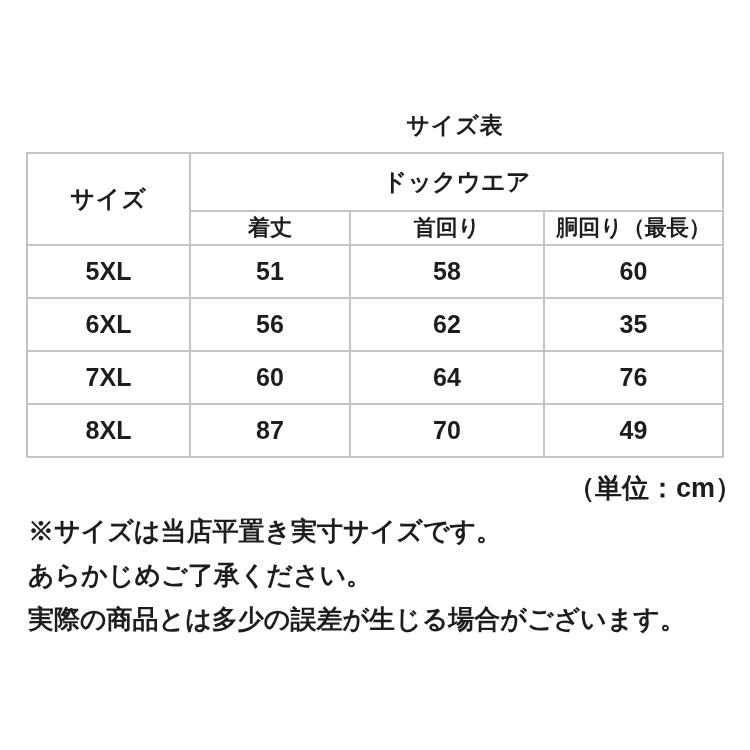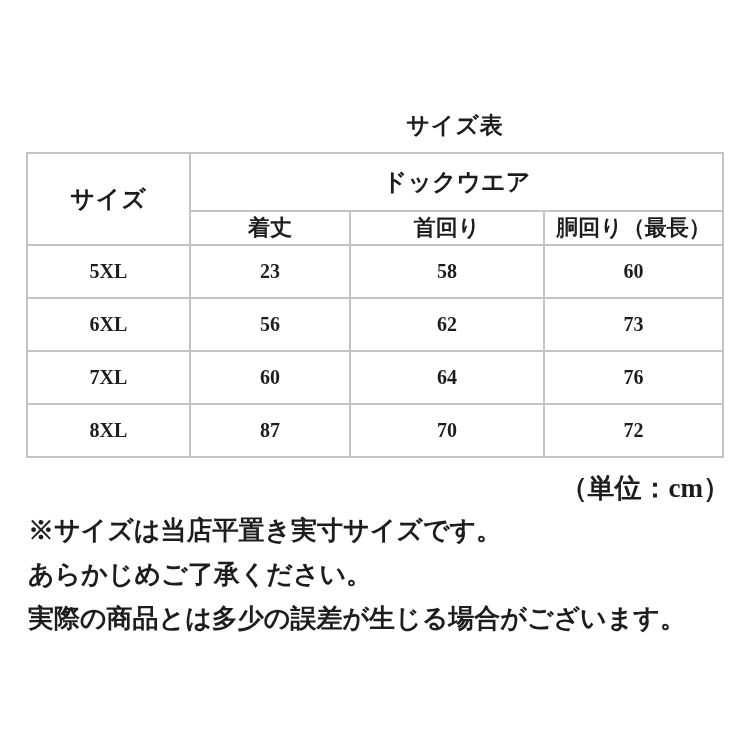--- a/index.html
+++ b/index.html
@@ -12,21 +12,20 @@
     height: 750px;
     font-family: "Liberation Sans", sans-serif;
     color: #1d1d1d;
   }
   .canvas {
     position: relative;
     width: 750px;
     height: 750px;
     background: #ffffff;
     overflow: hidden;
-    font-family: Liberation Serif, serif;
   }
   .page-title {
     position: absolute;
     top: 110px;
     left: 455px;
     transform: translateX(-50%);
     font-size: 23px;
     font-weight: bold;
     letter-spacing: 1px;
     white-space: nowrap;
@@ -48,25 +47,25 @@
     vertical-align: middle;
     background: #ffffff;
   }
   col.c0 { width: 163px; }
   col.c1 { width: 160px; }
   col.c2 { width: 194px; }
   col.c3 { width: 179px; }
   tr.r-group td { height: 56px; font-size: 24px; }
   td.corner-cell { font-size: 24px; letter-spacing: 1px; }
   tr.r-sub td { height: 32px; font-size: 22px; margin-left: 40px; }
-  tr.r-data td { height: 51px; font-size: 20px; }
+  tr.r-data td { height: 51px; font-size: 25px; }
   .unit-note {
     position: absolute;
     top: 470px;
-    right: 20px;
+    right: 8px;
     font-size: 27px;
     font-weight: bold;
     white-space: nowrap;
   }
   .notes {
     position: absolute;
     top: 509px;
     left: 28px;
     font-size: 26px;
     font-weight: bold;
@@ -94,41 +93,41 @@
         <td colspan="3">ドックウエア</td>
       </tr>
       <tr class="r-sub">
         <td>着丈</td>
         <td>首回り</td>
         <td>胴回り（最長）</td>
       </tr>
 
       <tr class="r-data">
         <td>5XL</td>
-        <td>23</td>
+        <td>51</td>
         <td>58</td>
         <td>60</td>
       </tr>
       <tr class="r-data">
         <td>6XL</td>
         <td>56</td>
         <td>62</td>
-        <td>73</td>
+        <td>35</td>
       </tr>
       <tr class="r-data">
         <td>7XL</td>
         <td>60</td>
         <td>64</td>
         <td>76</td>
       </tr>
       <tr class="r-data">
         <td>8XL</td>
         <td>87</td>
         <td>70</td>
-        <td>72</td>
+        <td>49</td>
       </tr>
     </tbody>
   </table>
 
   <div class="unit-note">（単位：cm）</div>
 
   <div class="notes">
     <div class="note-line">※サイズは当店平置き実寸サイズです。</div>
     <div class="note-line">あらかじめご了承ください。</div>
     <div class="note-line">実際の商品とは多少の誤差が生じる場合がございます。</div>

